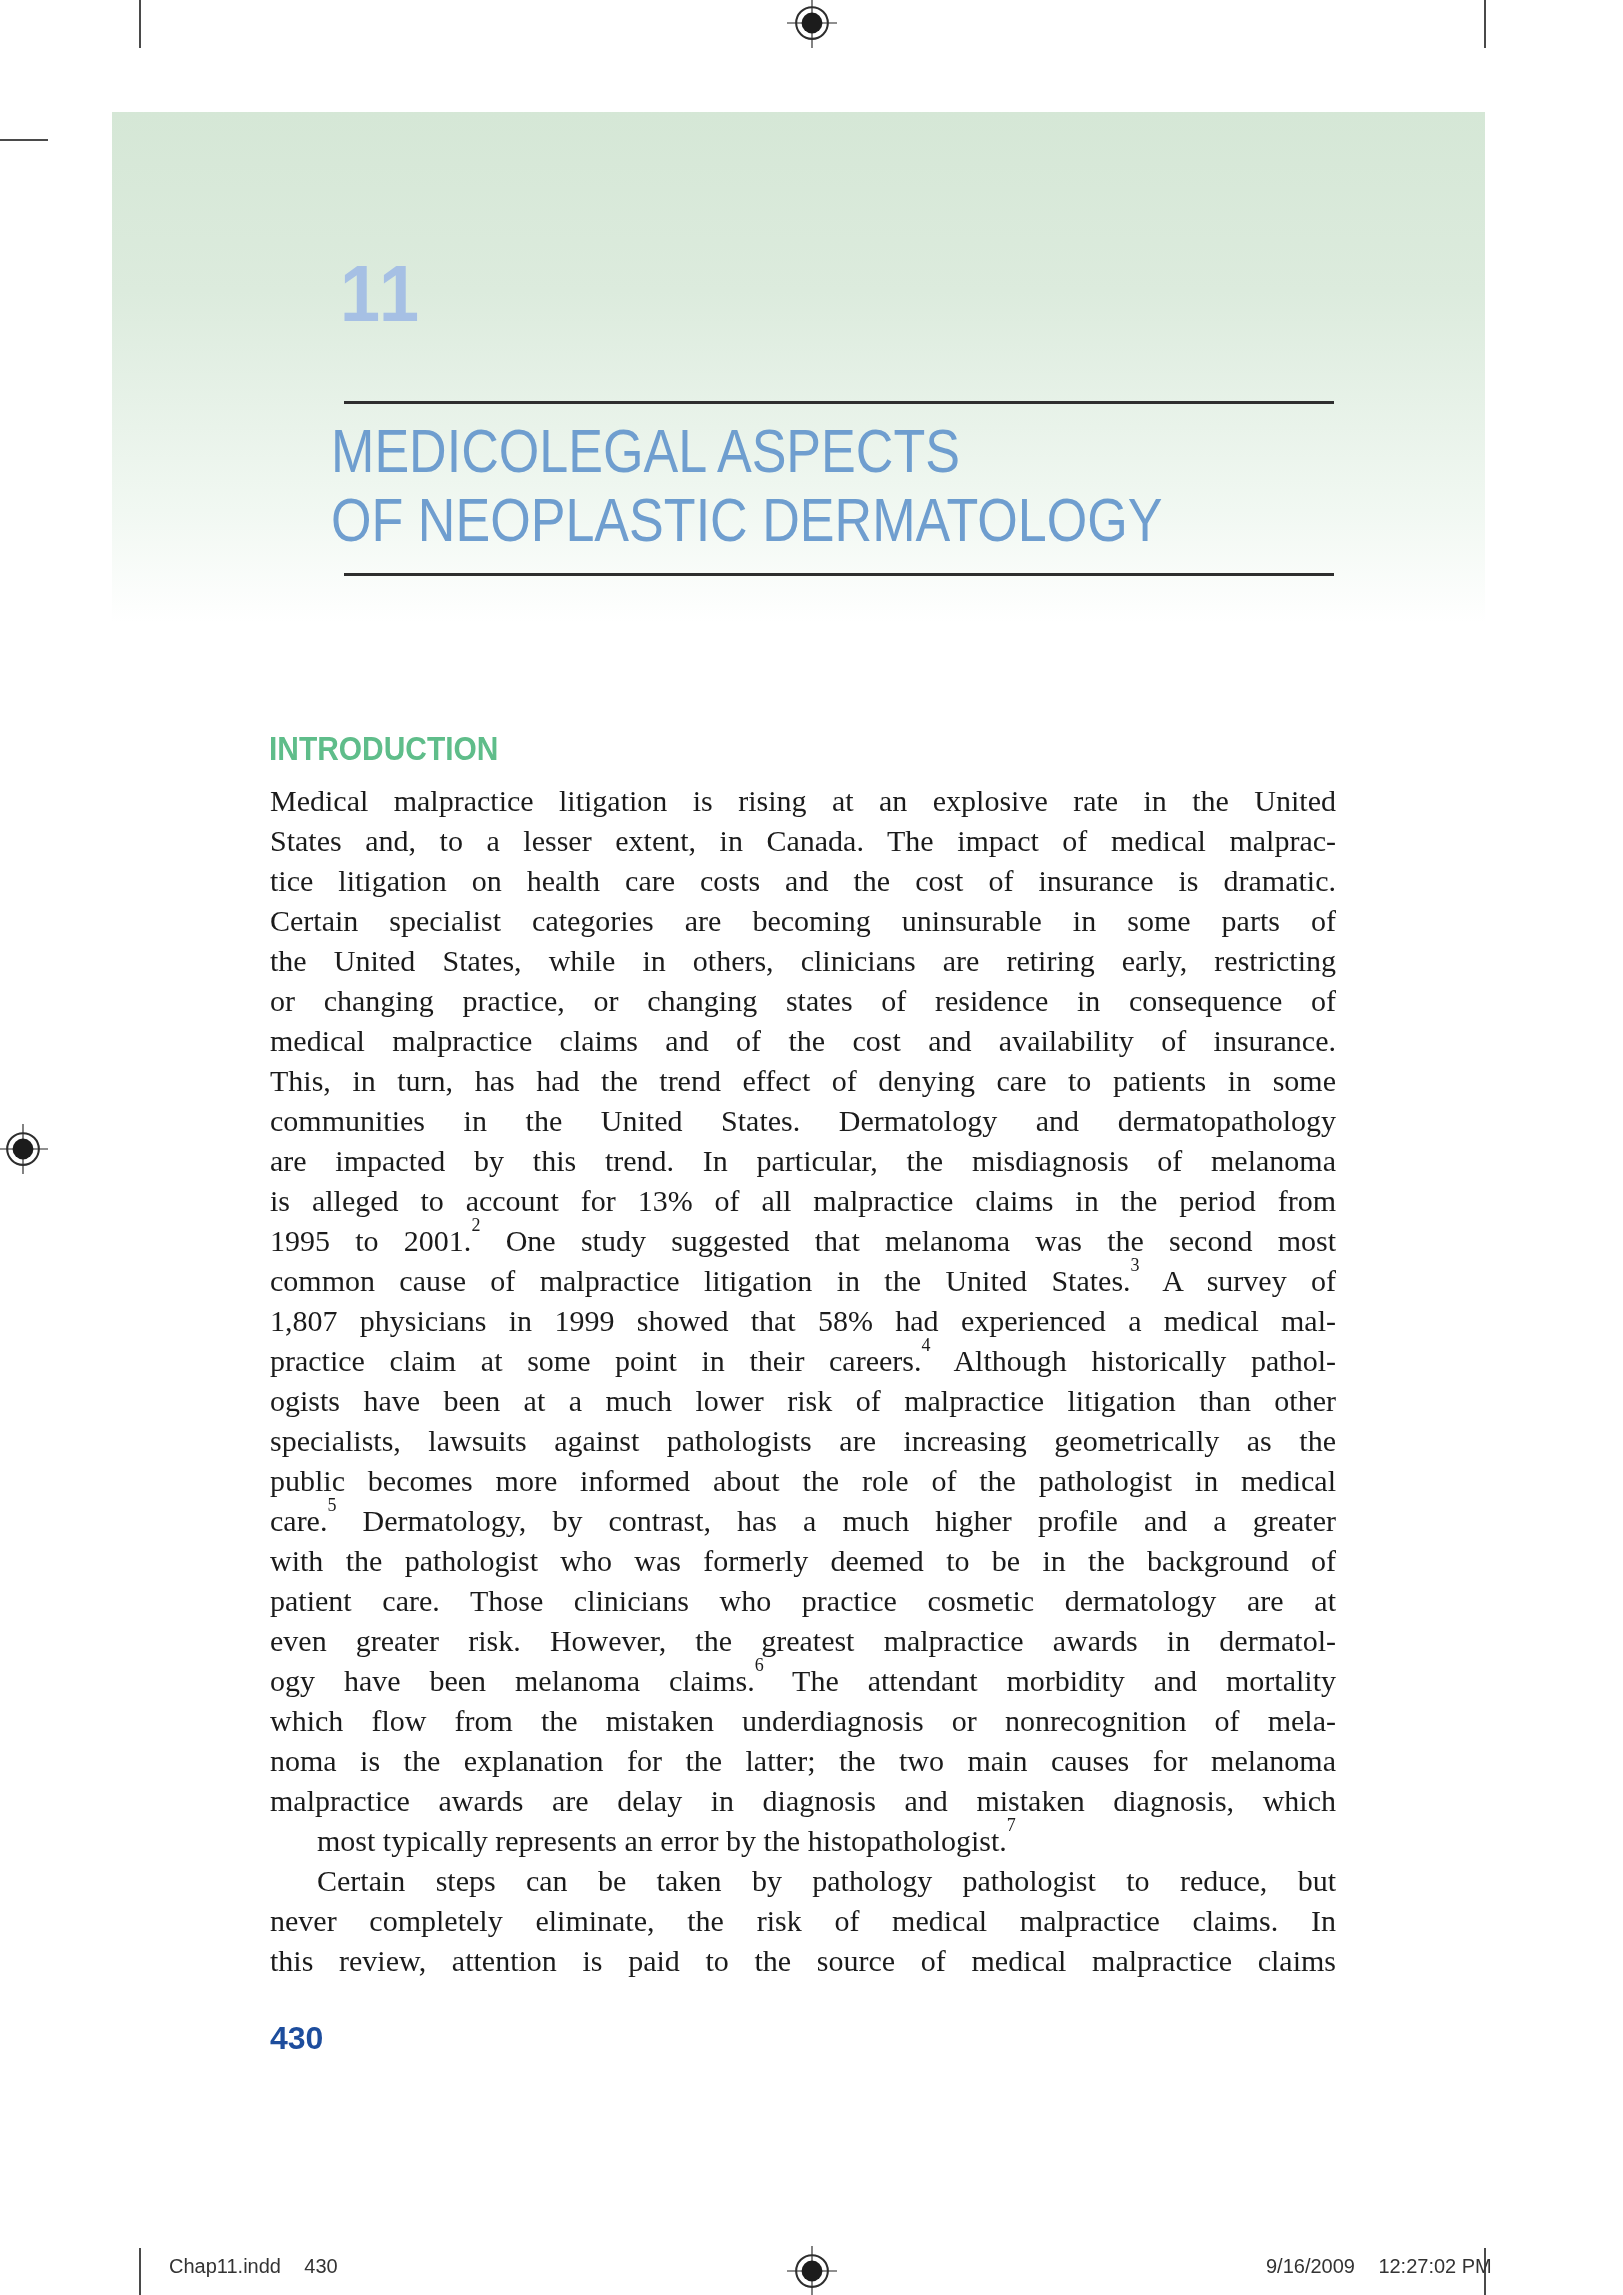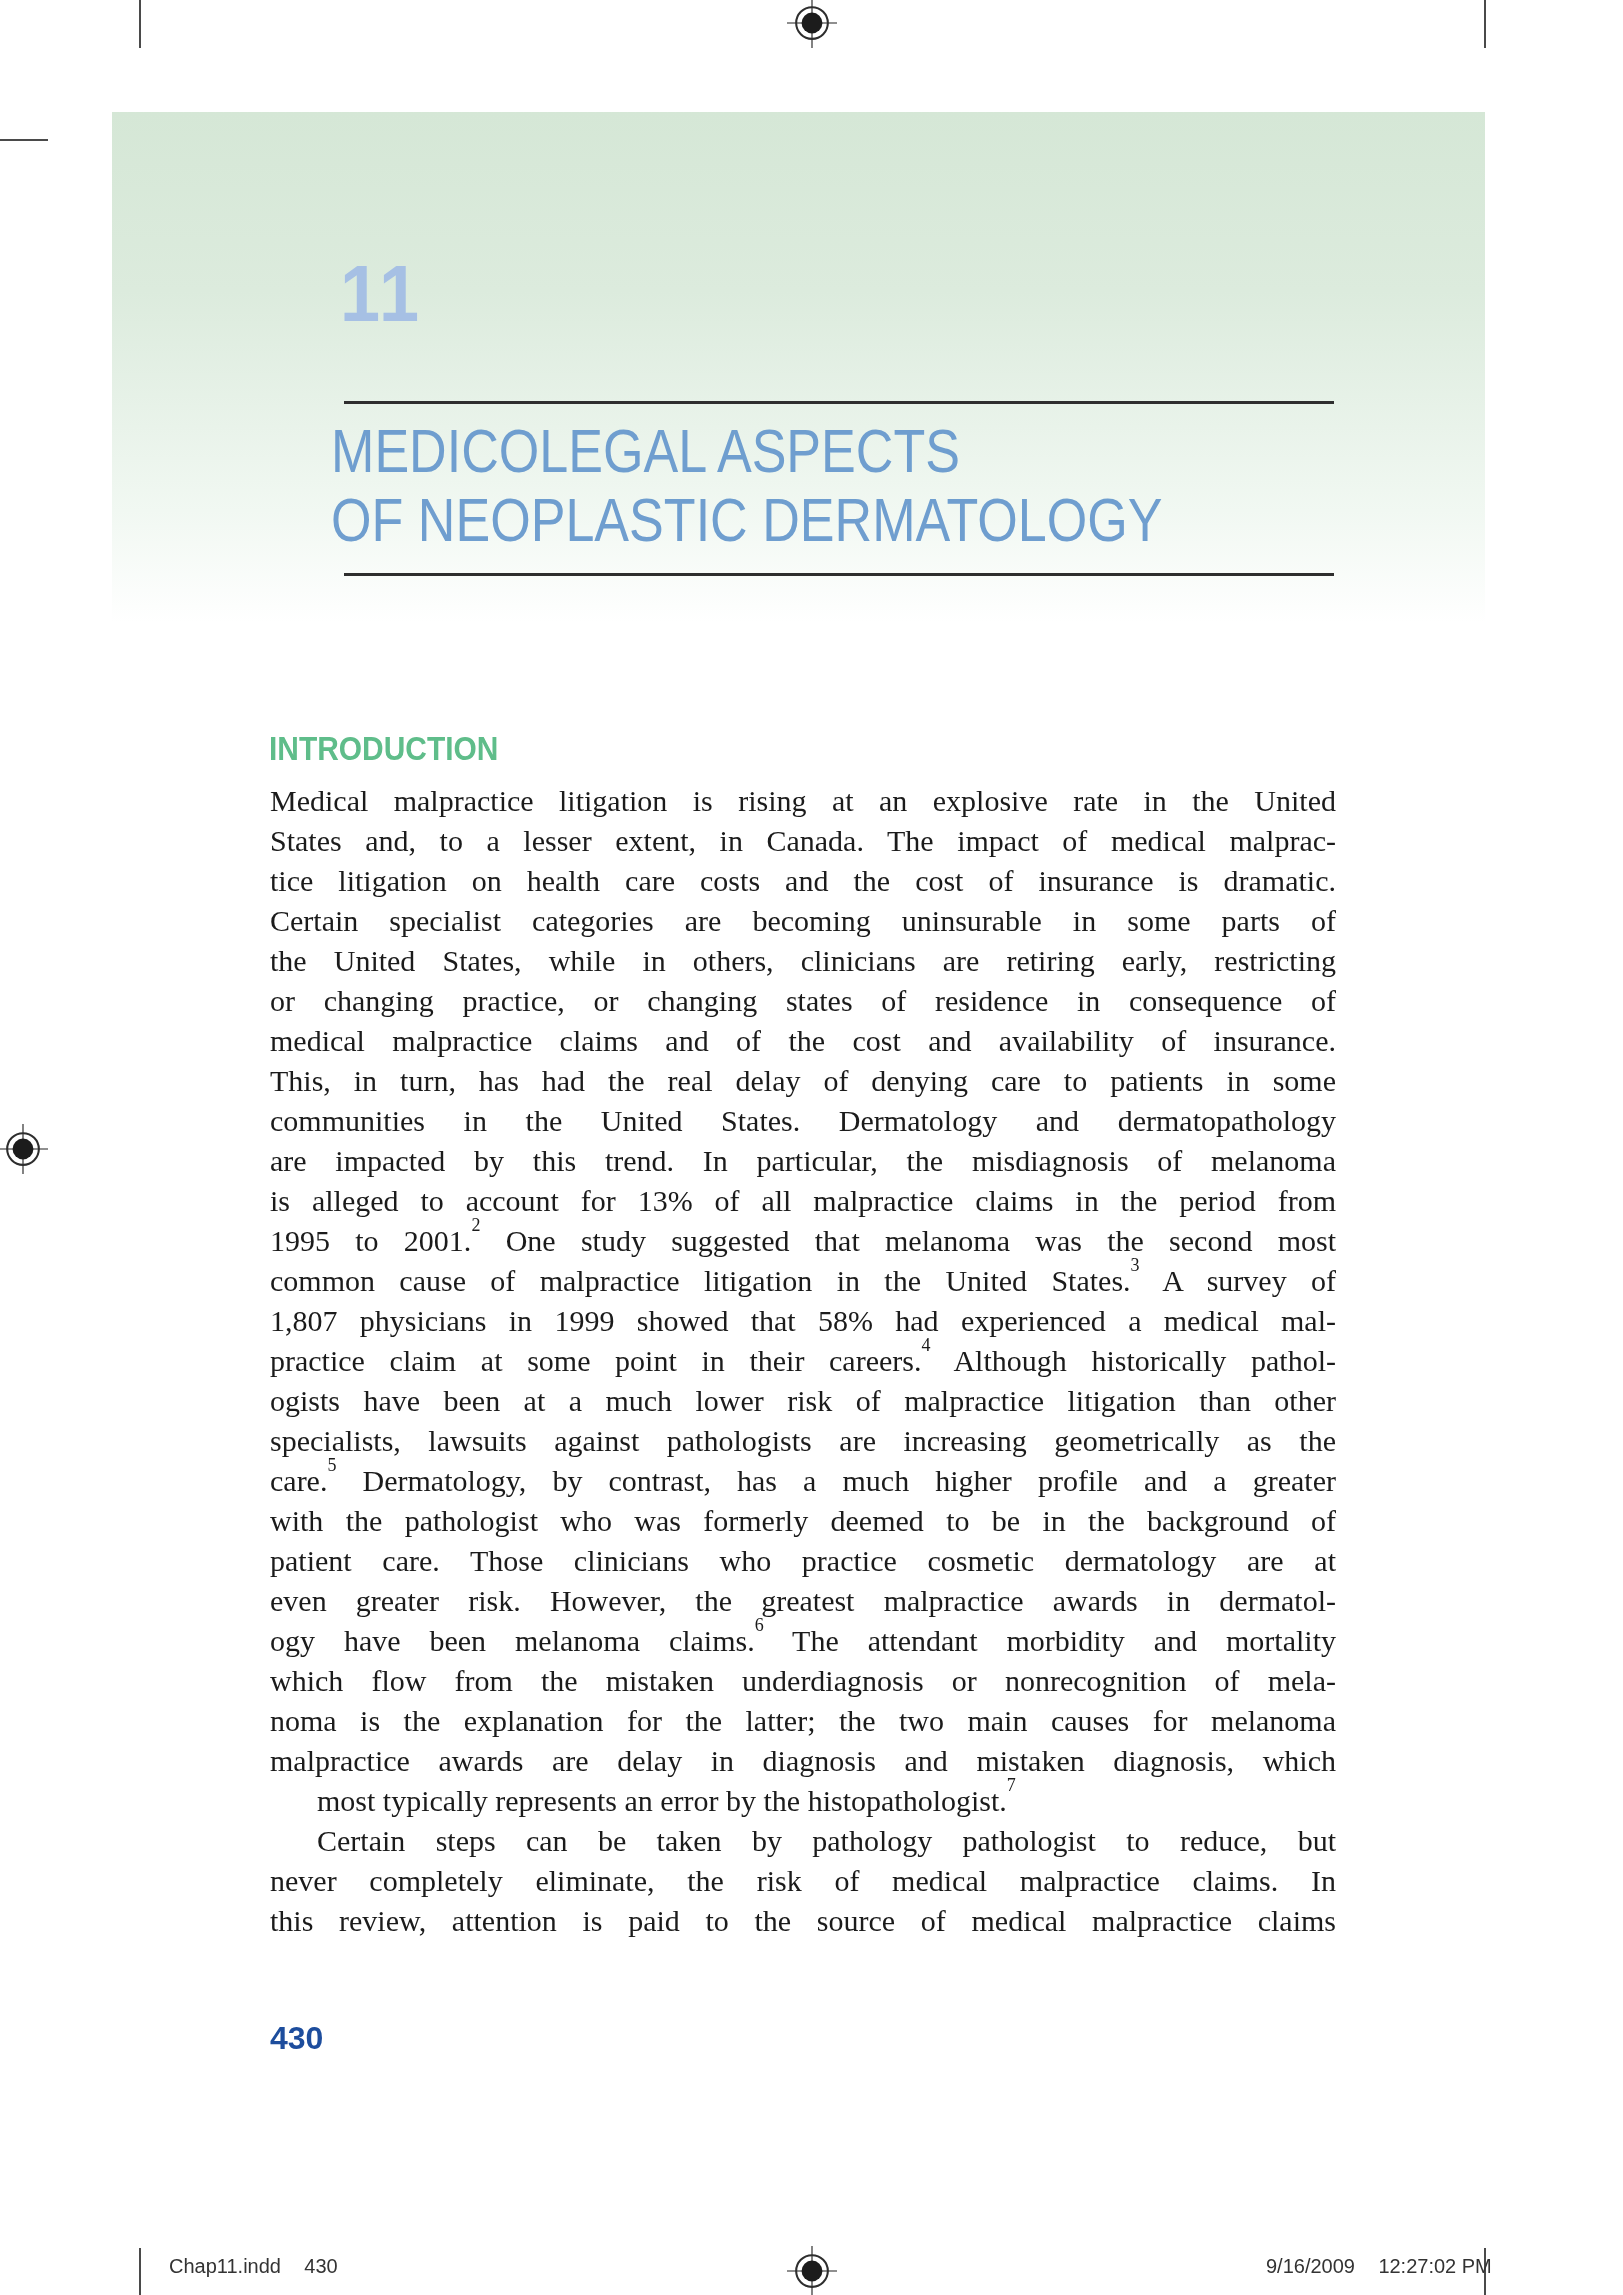--- a/index.html
+++ b/index.html
@@ -107,30 +107,31 @@
   </div>
 
   <div id="body-text">
       <div class="bodyline">Medical malpractice litigation is rising at an explosive rate in the United</div>
       <div class="bodyline">States and, to a lesser extent, in Canada. The impact of medical malprac-</div>
       <div class="bodyline">tice litigation on health care costs and the cost of insurance is dramatic.</div>
       <div class="bodyline">Certain specialist categories are becoming uninsurable in some parts of</div>
       <div class="bodyline">the United States, while in others, clinicians are retiring early, restricting</div>
       <div class="bodyline">or changing practice, or changing states of residence in consequence of</div>
       <div class="bodyline">medical malpractice claims and of the cost and availability of insurance.</div>
-      <div class="bodyline">This, in turn, has had the real delay of denying care to patients in some</div>
+      <div class="bodyline">This, in turn, has had the trend effect of denying care to patients in some</div>
       <div class="bodyline">communities in the United States. Dermatology and dermatopathology</div>
       <div class="bodyline">are impacted by this trend. In particular, the misdiagnosis of melanoma</div>
       <div class="bodyline">is alleged to account for 13% of all malpractice claims in the period from</div>
       <div class="bodyline">1995 to 2001.<sup>2</sup> One study suggested that melanoma was the second most</div>
       <div class="bodyline">common cause of malpractice litigation in the United States.<sup>3</sup> A survey of</div>
       <div class="bodyline">1,807 physicians in 1999 showed that 58% had experienced a medical mal-</div>
       <div class="bodyline">practice claim at some point in their careers.<sup>4</sup> Although historically pathol-</div>
       <div class="bodyline">ogists have been at a much lower risk of malpractice litigation than other</div>
       <div class="bodyline">specialists, lawsuits against pathologists are increasing geometrically as the</div>
+      <div class="bodyline">public becomes more informed about the role of the pathologist in medical</div>
       <div class="bodyline">care.<sup>5</sup> Dermatology, by contrast, has a much higher profile and a greater</div>
       <div class="bodyline">with the pathologist who was formerly deemed to be in the background of</div>
       <div class="bodyline">patient care. Those clinicians who practice cosmetic dermatology are at</div>
       <div class="bodyline">even greater risk. However, the greatest malpractice awards in dermatol-</div>
       <div class="bodyline">ogy have been melanoma claims.<sup>6</sup> The attendant morbidity and mortality</div>
       <div class="bodyline">which flow from the mistaken underdiagnosis or nonrecognition of mela-</div>
       <div class="bodyline">noma is the explanation for the latter; the two main causes for melanoma</div>
       <div class="bodyline">malpractice awards are delay in diagnosis and mistaken diagnosis, which</div>
       <div class="bodyline lastline">most typically represents an error by the histopathologist.<sup>7</sup></div>
       <div class="bodyline indent">Certain steps can be taken by pathology pathologist to reduce, but</div>

